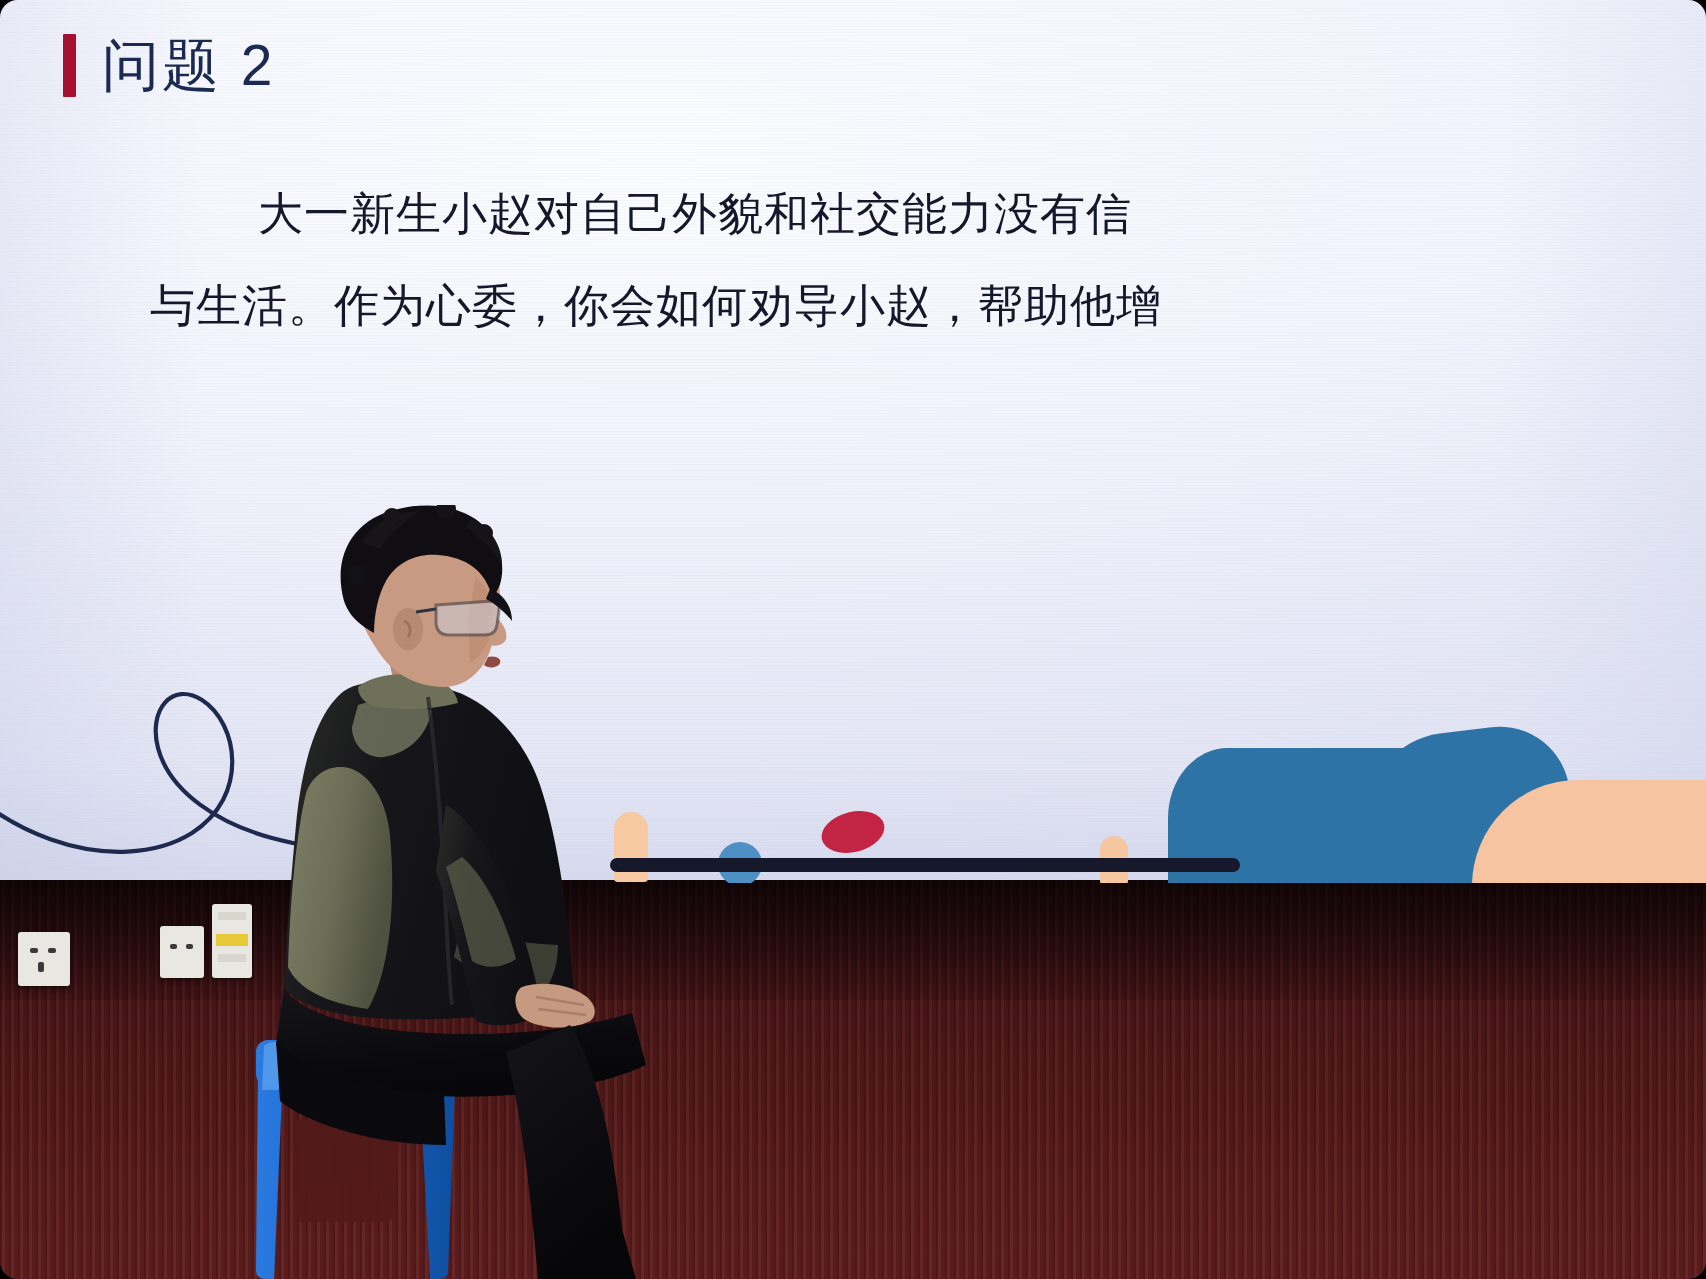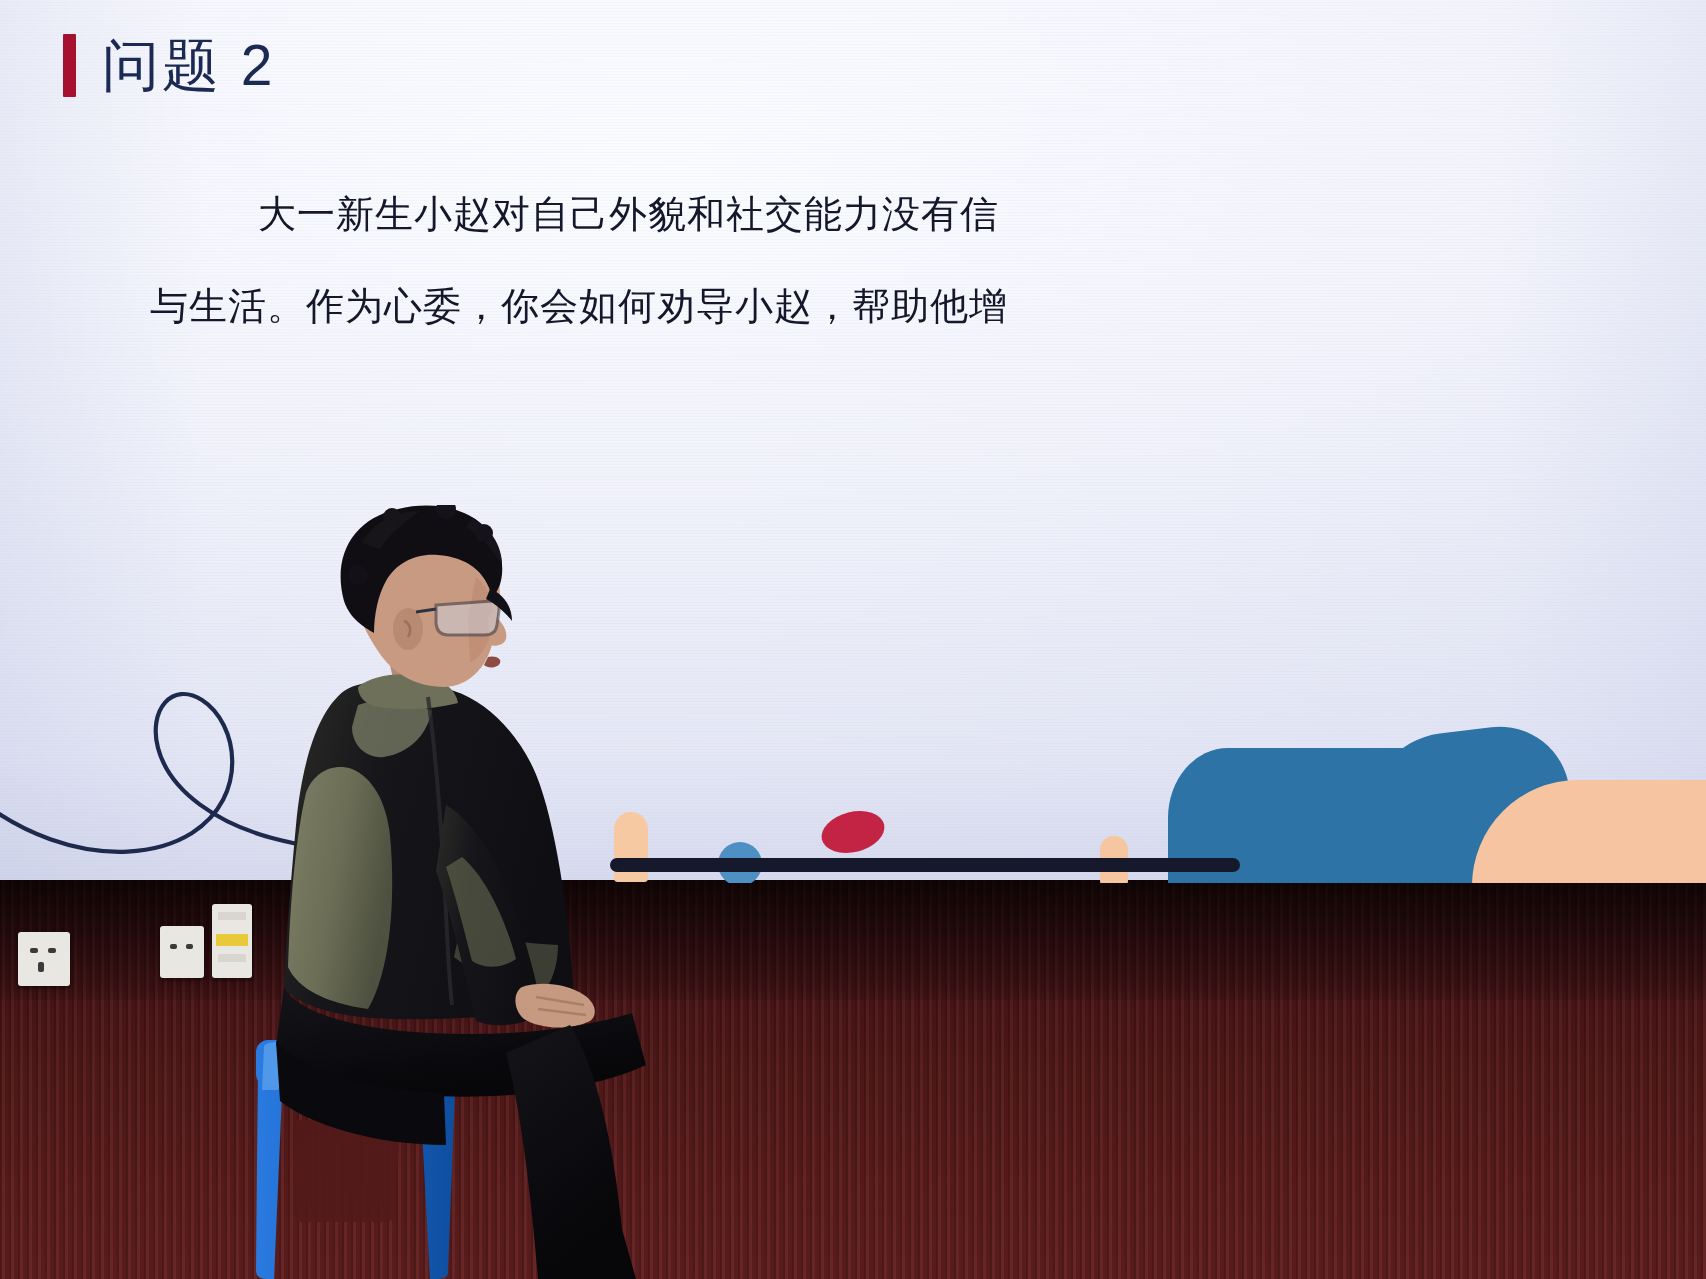--- a/index.html
+++ b/index.html
@@ -4,20 +4,21 @@
 <title>Classroom Projection Slide</title>
 <style>
   html,body{margin:0;padding:0;background:#000;}
   body{font-family:"Liberation Sans","DejaVu Sans",sans-serif;}
 
   #stage{
     position:relative;
     width:1706px;height:1279px;
     overflow:hidden;
     background:#2b1010;
+    border-radius:18px;
   }
 
   
   #slide{
     position:absolute;left:0;top:0;width:1706px;height:883px;
     background:
       radial-gradient(130% 120% at 38% 18%, #fbfcff 0%, #f3f4fc 38%, #e6e8f6 72%, #dfe2f3 100%);
     overflow:hidden;
   }
   
@@ -51,21 +52,21 @@
   .title-text{
     font-size:57px;color:#1b2a52;letter-spacing:3px;font-weight:400;
     line-height:1;white-space:nowrap;
   }
 
   
   .body-block{
     position:absolute;left:150px;top:168px;width:1270px;z-index:6;
   }
   .body-line{
-    font-size:38px;line-height:92px;color:#15182b;
+    font-size:45px;line-height:92px;color:#15182b;
     letter-spacing:1px;font-weight:500;white-space:nowrap;
   }
   .body-line.indent{ text-indent:108px; }
 
   
   .deco{position:absolute;z-index:3;}
 
   #swirl{ left:-80px; top:628px; width:420px; height:260px; }
 
   .blob{position:absolute;z-index:2;}

